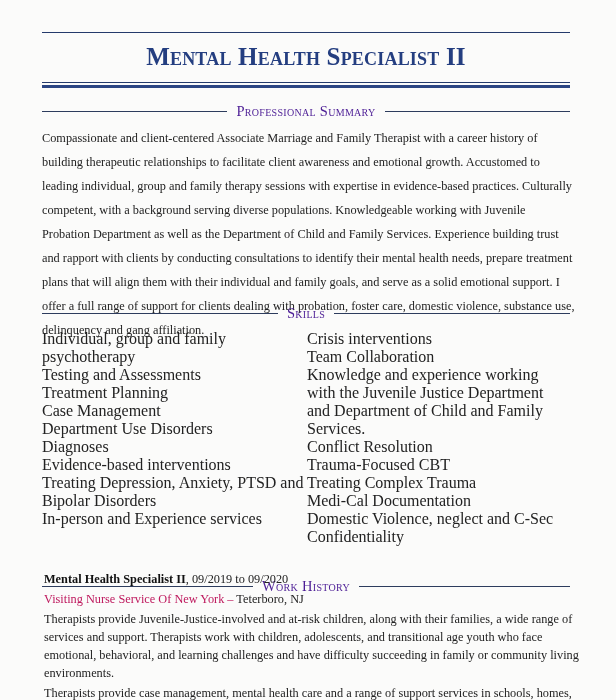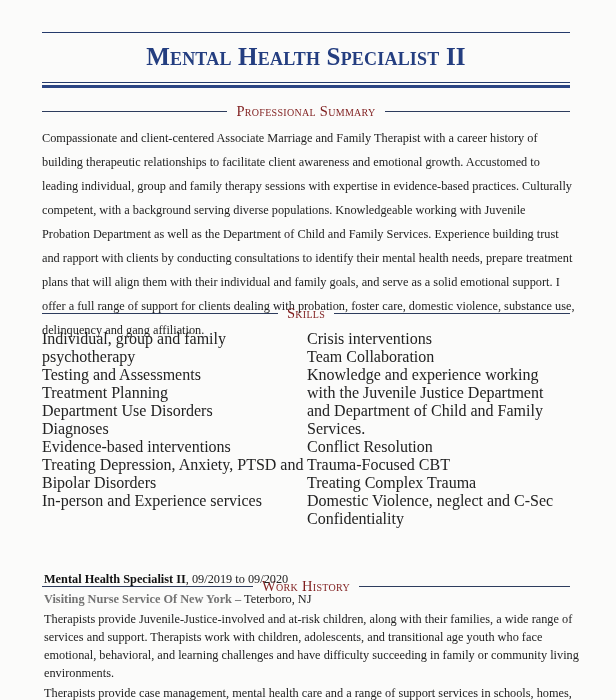--- a/index.html
+++ b/index.html
@@ -67,21 +67,21 @@
     }
     .section-head .line {
       flex: 1;
       border-top: 1px solid #2d3c5d;
       height: 0;
     }
     .section-head .label {
       padding: 0 9px;
       font-size: 14.5px;
       font-variant: small-caps;
-      color: #7f1d1d;
+      color: #4c1d95;
       letter-spacing: 0.3px;
       line-height: 18px;
       white-space: nowrap;
     }
     .summary {
       position: absolute;
       left: 0;
       top: 126px;
       width: 534px;
       font-size: 12.3px;
@@ -108,21 +108,21 @@
     .skills li { margin: 0; padding: 0; }
     .work {
       position: absolute;
       left: 0;
       top: 568px;
       width: 540px;
       font-size: 12.3px;
       line-height: 18px;
     }
     .work .job-title { font-weight: bold; color: #111; }
-    .work .employer { font-weight: bold; color: #737373; }
+    .work .employer { font-weight: normal; color: #be185d; }
     .work p { margin: 2px; }
   </style>
 </head>
 <body>
 
 <div class="page">
   <div class="rule-top"></div>
   <h1 class="title" style="margin:0;">Mental Health Specialist II</h1>
   <div class="rule-double-thin"></div>
   <div class="rule-double-thick"></div>
@@ -137,33 +137,35 @@
   <div class="section-head" style="top:304px;text-align:center;">
     <span class="line"></span>
     <span class="label">Skills</span>
     <span class="line"></span>
   </div>
   <div class="skills">
     <ul class="col-left">
       <li>Individual, group and family psychotherapy</li>
       <li>Testing and Assessments</li>
       <li>Treatment Planning</li>
+      <li>Case Management</li>
       <li>Department Use Disorders</li>
       <li>Diagnoses</li>
       <li>Evidence-based interventions</li>
       <li>Treating Depression, Anxiety, PTSD and Bipolar Disorders</li>
       <li>In-person and Experience services</li>
     </ul>
     <ul class="col-right">
       <li>Crisis interventions</li>
       <li>Team Collaboration</li>
       <li>Knowledge and experience working with the Juvenile Justice Department and Department of Child and Family Services.</li>
       <li>Conflict Resolution</li>
       <li>Trauma-Focused CBT</li>
       <li>Treating Complex Trauma</li>
+      <li>Medi-Cal Documentation</li>
       <li>Domestic Violence, neglect and C-Sec</li>
       <li>Confidentiality</li>
     </ul>
   </div>
 
   <div class="section-head" style="top:541px;margin-top:36px;">
     <span class="line"></span>
     <span class="label">Work History</span>
     <span class="line"></span>
   </div>

